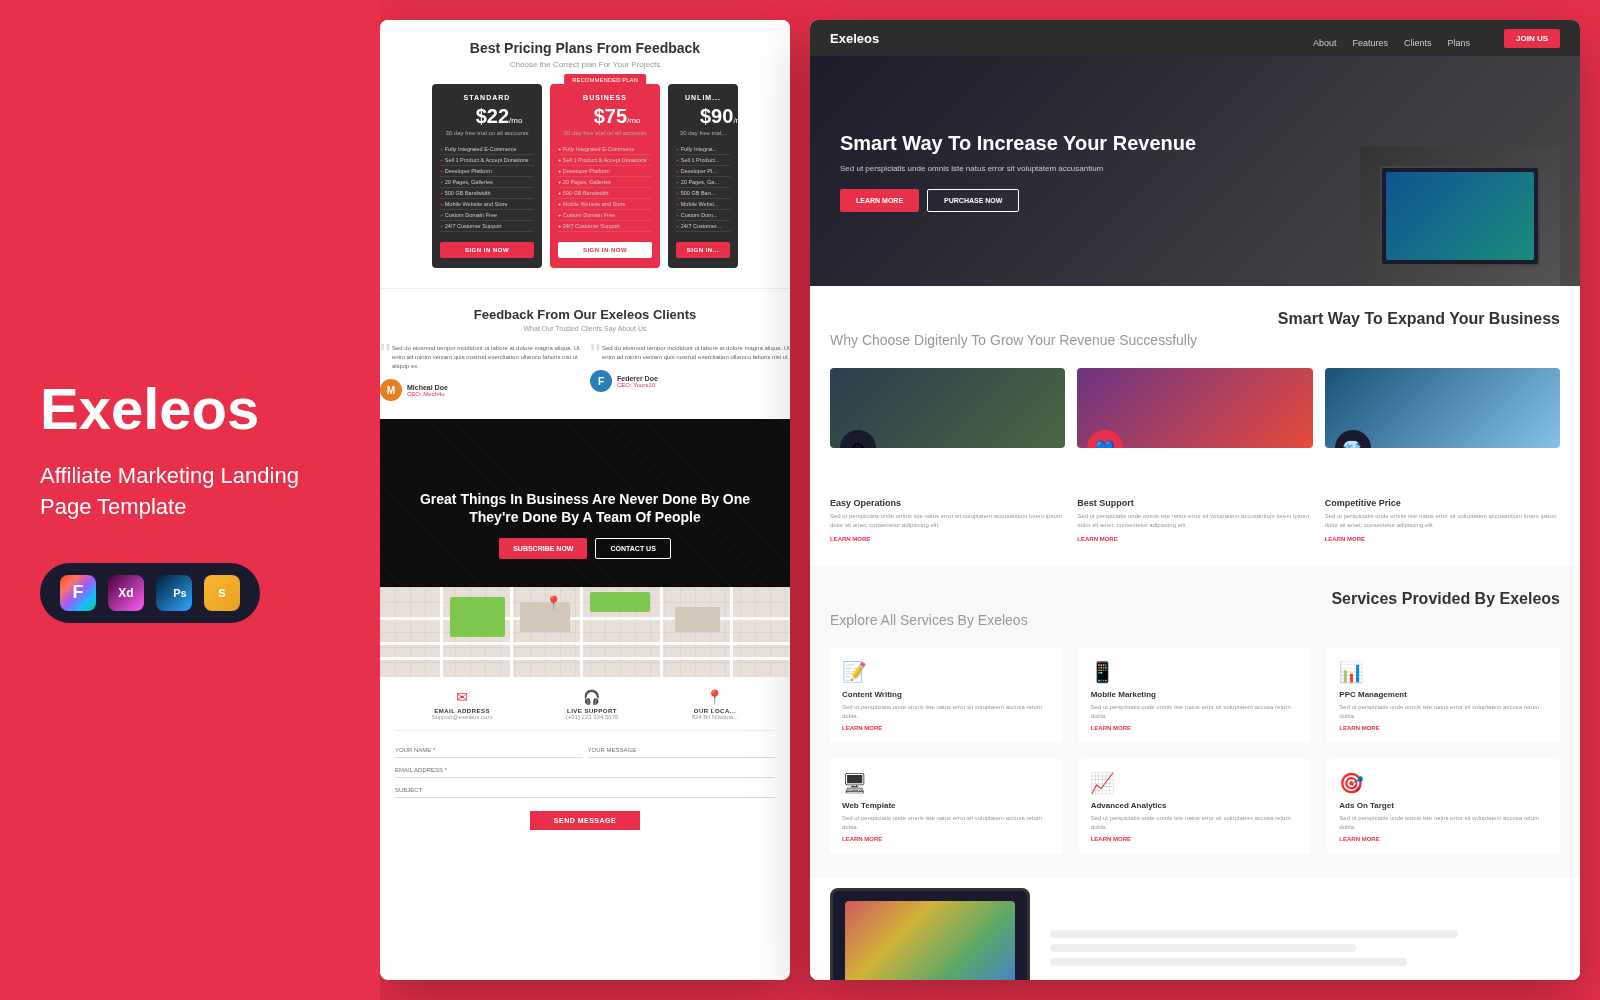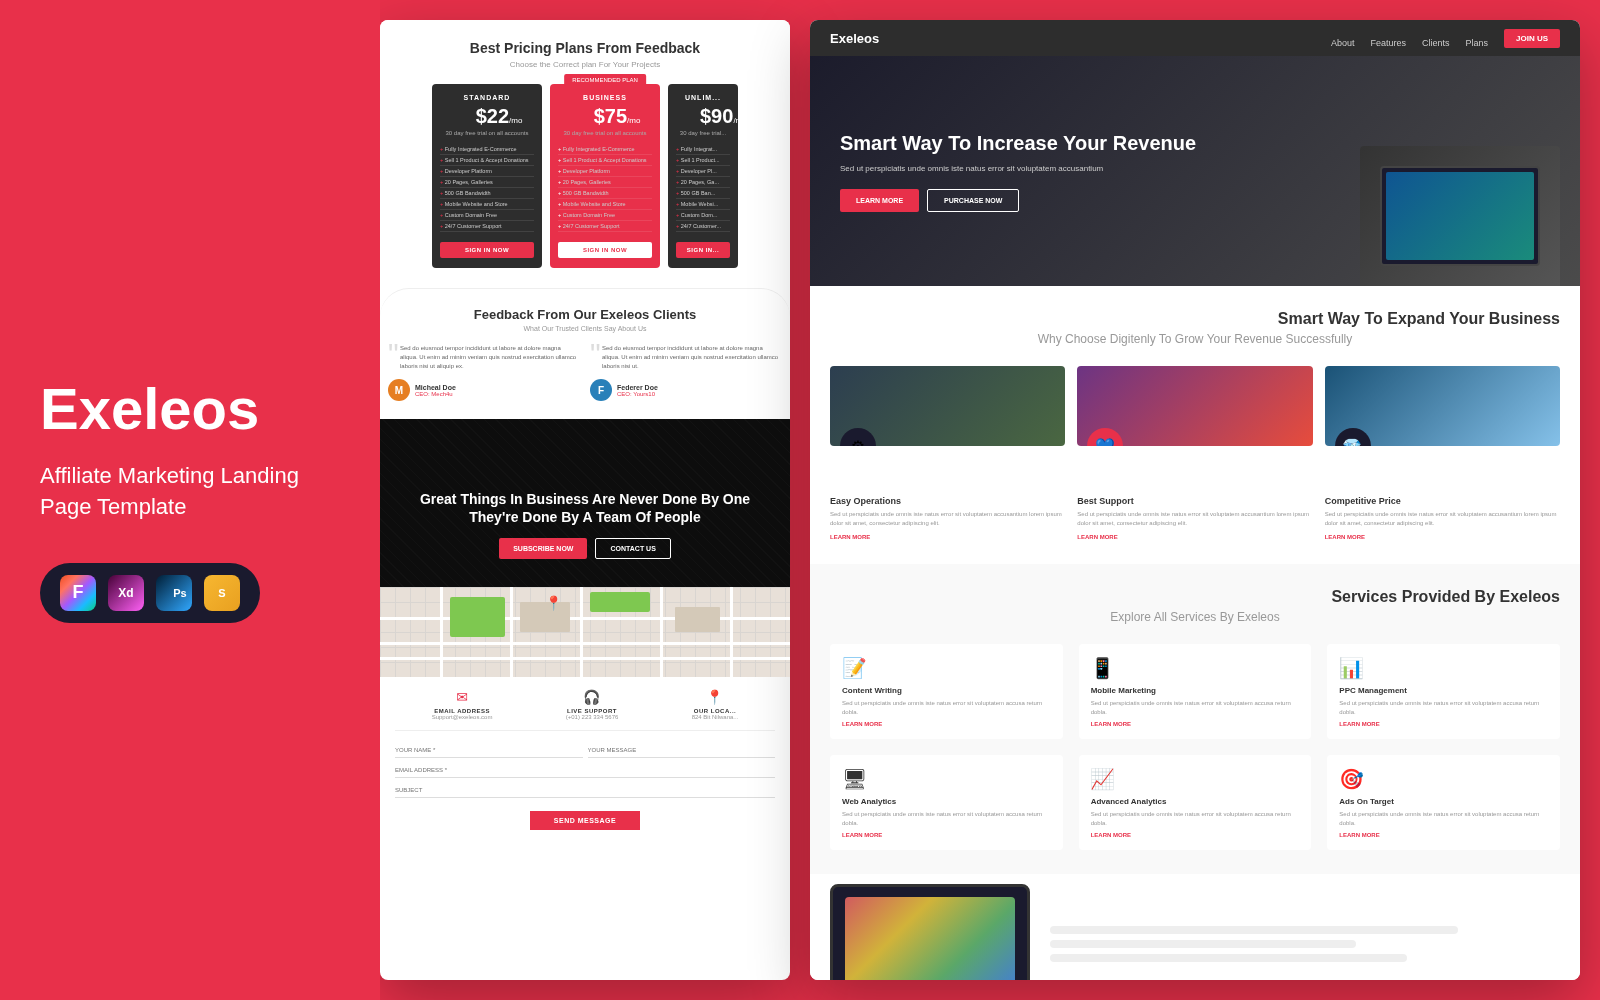--- a/index.html
+++ b/index.html
@@ -232,23 +232,22 @@
     }
 
     .pricing-card.recommended .plan-btn {
       background: white;
       color: #e8304a;
     }
 
     
     .testimonials-section {
       background: white;
-      padding: 18px 8px;
+      padding: 18px 0;
       border-top: 1px solid #eee;
-      border-radius: 29px;
     }
 
     .testimonials-title {
       text-align: center;
       font-size: 13px;
       font-weight: 700;
       color: #333;
       margin-bottom: 3px;
     }
 
@@ -539,20 +538,21 @@
     .nav-btn {
       background: #e8304a;
       color: white;
       border: none;
       padding: 5px 12px;
       font-size: 8px;
       font-weight: 700;
       border-radius: 2px;
       cursor: pointer;
       text-transform: uppercase;
+      margin-left: 18px;
     }
 
     
     .hero-section {
       height: 230px;
       background: linear-gradient(rgba(0,0,0,0.6), rgba(0,0,0,0.6)), #555;
       position: relative;
       display: flex;
       align-items: center;
       padding: 0 30px;
@@ -654,22 +654,22 @@
 
     .section-title {
       text-align: right;
       font-size: 16px;
       font-weight: 700;
       color: #333;
       margin-bottom: 4px;
     }
 
     .section-subtitle {
-      text-align: center;
-      font-size: 12px;
+      text-align: left;
+      font-size: 14px;
       color: #999;
       margin-bottom: 20px;
     }
 
     .business-cards {
       display: flex;
       gap: 12px;
     }
 
     .business-card {
@@ -1077,21 +1077,21 @@
 
           <div class="service-item">
             <div class="service-icon">📊</div>
             <div class="service-title">PPC Management</div>
             <div class="service-text">Sed ut perspiciatis unde omnis iste natus error sit voluptatem accusa return dobla.</div>
             <div class="service-link">LEARN MORE</div>
           </div>
 
           <div class="service-item">
             <div class="service-icon">🖥</div>
-            <div class="service-title">Web Analytics</div>
+            <div class="service-title">Web Template</div>
             <div class="service-text">Sed ut perspiciatis unde omnis iste natus error sit voluptatem accusa return dobla.</div>
             <div class="service-link">LEARN MORE</div>
           </div>
 
           <div class="service-item">
             <div class="service-icon">📈</div>
             <div class="service-title">Advanced Analytics</div>
             <div class="service-text">Sed ut perspiciatis unde omnis iste natus error sit voluptatem accusa return dobla.</div>
             <div class="service-link">LEARN MORE</div>
           </div>

